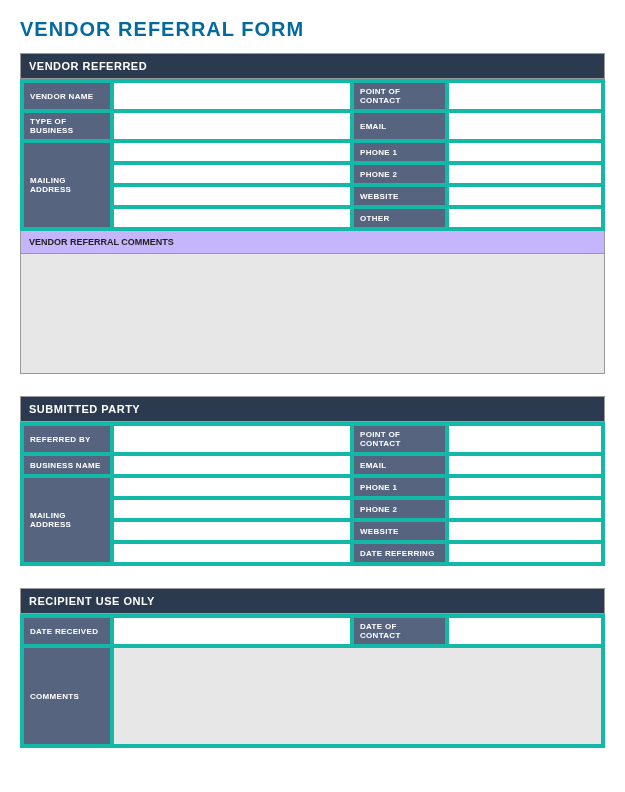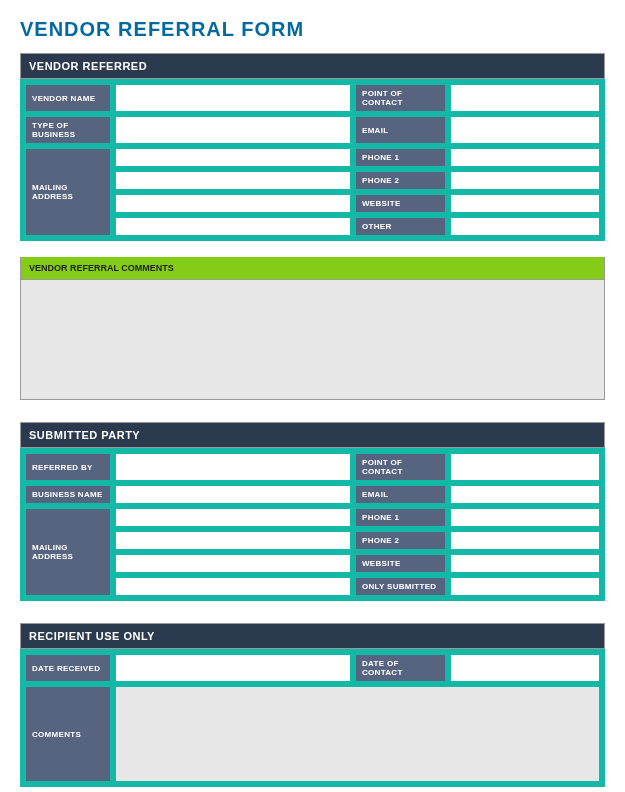--- a/index.html
+++ b/index.html
@@ -25,45 +25,44 @@
     letter-spacing: 0.5px;
     padding: 6px 8px;
     border: 1px solid #999;
   }
   table {
     border-collapse: collapse;
     width: 100%;
     table-layout: fixed;
   }
   td {
-    border: 6px solid #14b8a6;
+    border: 4px solid #14b8a6;
     height: 22px;
     vertical-align: middle;
   }
   td.label {
     background: #56647f;
     color: #fff;
     font-size: 8px;
     font-weight: bold;
     padding: 4px 6px;
     letter-spacing: 0.3px;
   }
   td.value {
     background: #fff;
     padding: 2px 6px;
   }
   .comments-header {
-    background: #84cc16;
+    background: #c4b5fd;
     color: #222;
     font-size: 9px;
     font-weight: bold;
     padding: 6px 8px;
     border: 1px solid #999;
     border-top: none;
-    margin-top: 16px;
   }
   .comments-body {
     background: #e7e7e7;
     height: 120px;
     border: 1px solid #999;
     border-top: none;
   }
   .comments-row td.label { height: 100px; }
   .comments-row td.value { background: #e7e7e7; }
   
@@ -159,21 +158,21 @@
       <td class="label">PHONE 2</td>
       <td class="value"></td>
     </tr>
     <tr>
       <td class="value"></td>
       <td class="label">WEBSITE</td>
       <td class="value"></td>
     </tr>
     <tr>
       <td class="value"></td>
-      <td class="label">ONLY SUBMITTED</td>
+      <td class="label">DATE REFERRING</td>
       <td class="value"></td>
     </tr>
   </tbody>
     </table>
 </div>
 
 <div class="section">
   <div class="section-header">RECIPIENT USE ONLY</div>
   <table>
     <colgroup>

